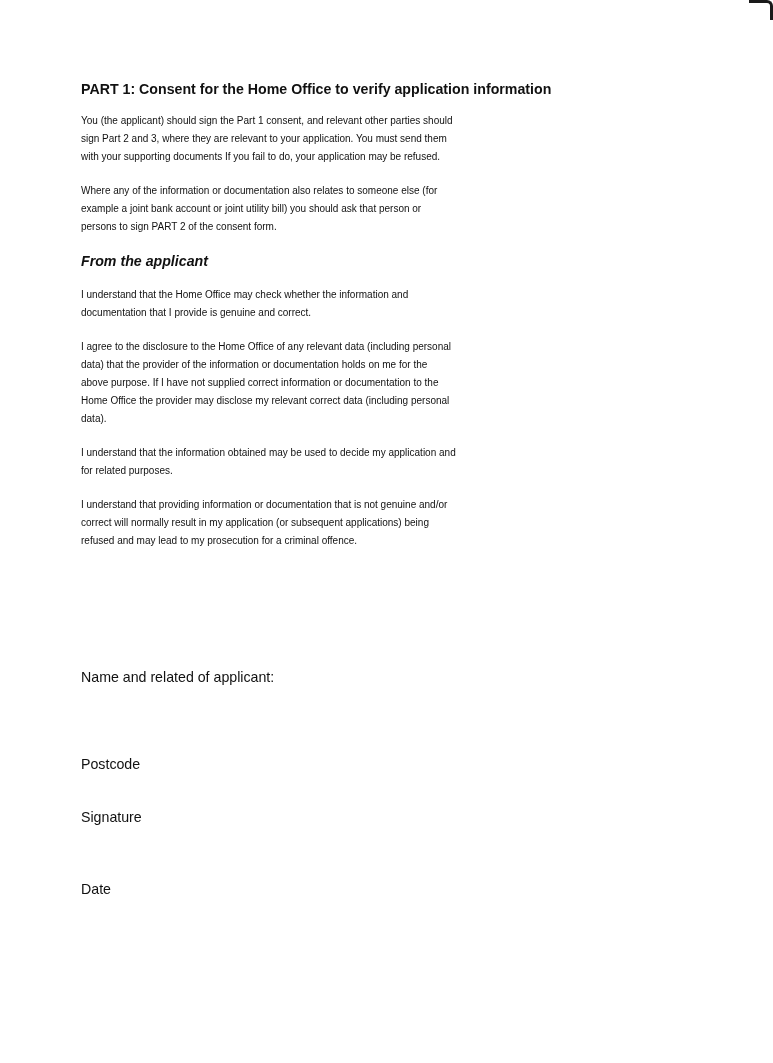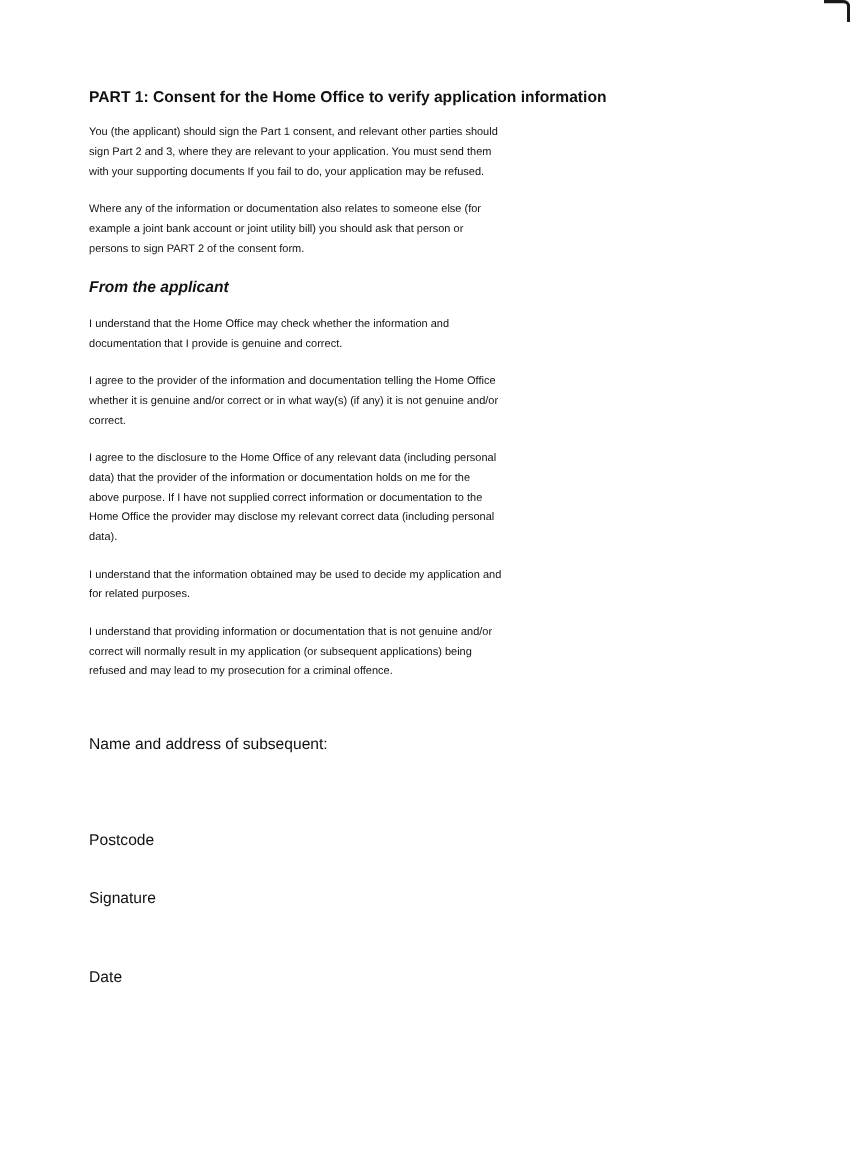--- a/index.html
+++ b/index.html
@@ -77,32 +77,29 @@
 sign Part 2 and 3, where they are relevant to your application.  You must send them
 with your supporting documents   If you fail to do, your application may be refused.</div>
     <div class="para">Where any of the information or documentation also relates to someone else (for
 example a joint bank account or joint utility bill) you should ask that person or
 persons to sign PART 2 of the consent form.</div>
 
     <div class="sub-heading">From the applicant</div>
 
     <div class="para">I understand that the Home Office may check whether the information and
 documentation that I provide is genuine and correct.</div>
-    <div class="para">I agree to the provider of the information and documentation telling the Home Office
-whether it is genuine and/or correct or in what way(s) (if any) it is not genuine and/or
-correct.</div>
     <div class="para">I agree to the disclosure to the Home Office of any relevant data (including personal
 data) that the provider of the information or documentation holds on me for the
 above purpose.  If I have not supplied correct information or documentation to the
 Home Office the provider may disclose my relevant correct data (including personal
 data).</div>
     <div class="para">I understand that the information obtained may be used to decide my application and
 for related purposes.</div>
     <div class="para">I understand that providing information or documentation that is not genuine and/or
 correct will normally result in my application (or subsequent applications) being
 refused and may lead to my prosecution for a criminal offence.</div>
   </div>
 
-  <div class="field-label" style="top:668px;">Name and address of subsequent:</div>
+  <div class="field-label" style="top:668px;">Name and related of applicant:</div>
   <div class="field-label" style="top:755px;">Postcode</div>
   <div class="field-label" style="top:808px;">Signature</div>
   <div class="field-label" style="top:860px;margin-top:20px;">Date</div>
 </div>
 
 </body></html>

